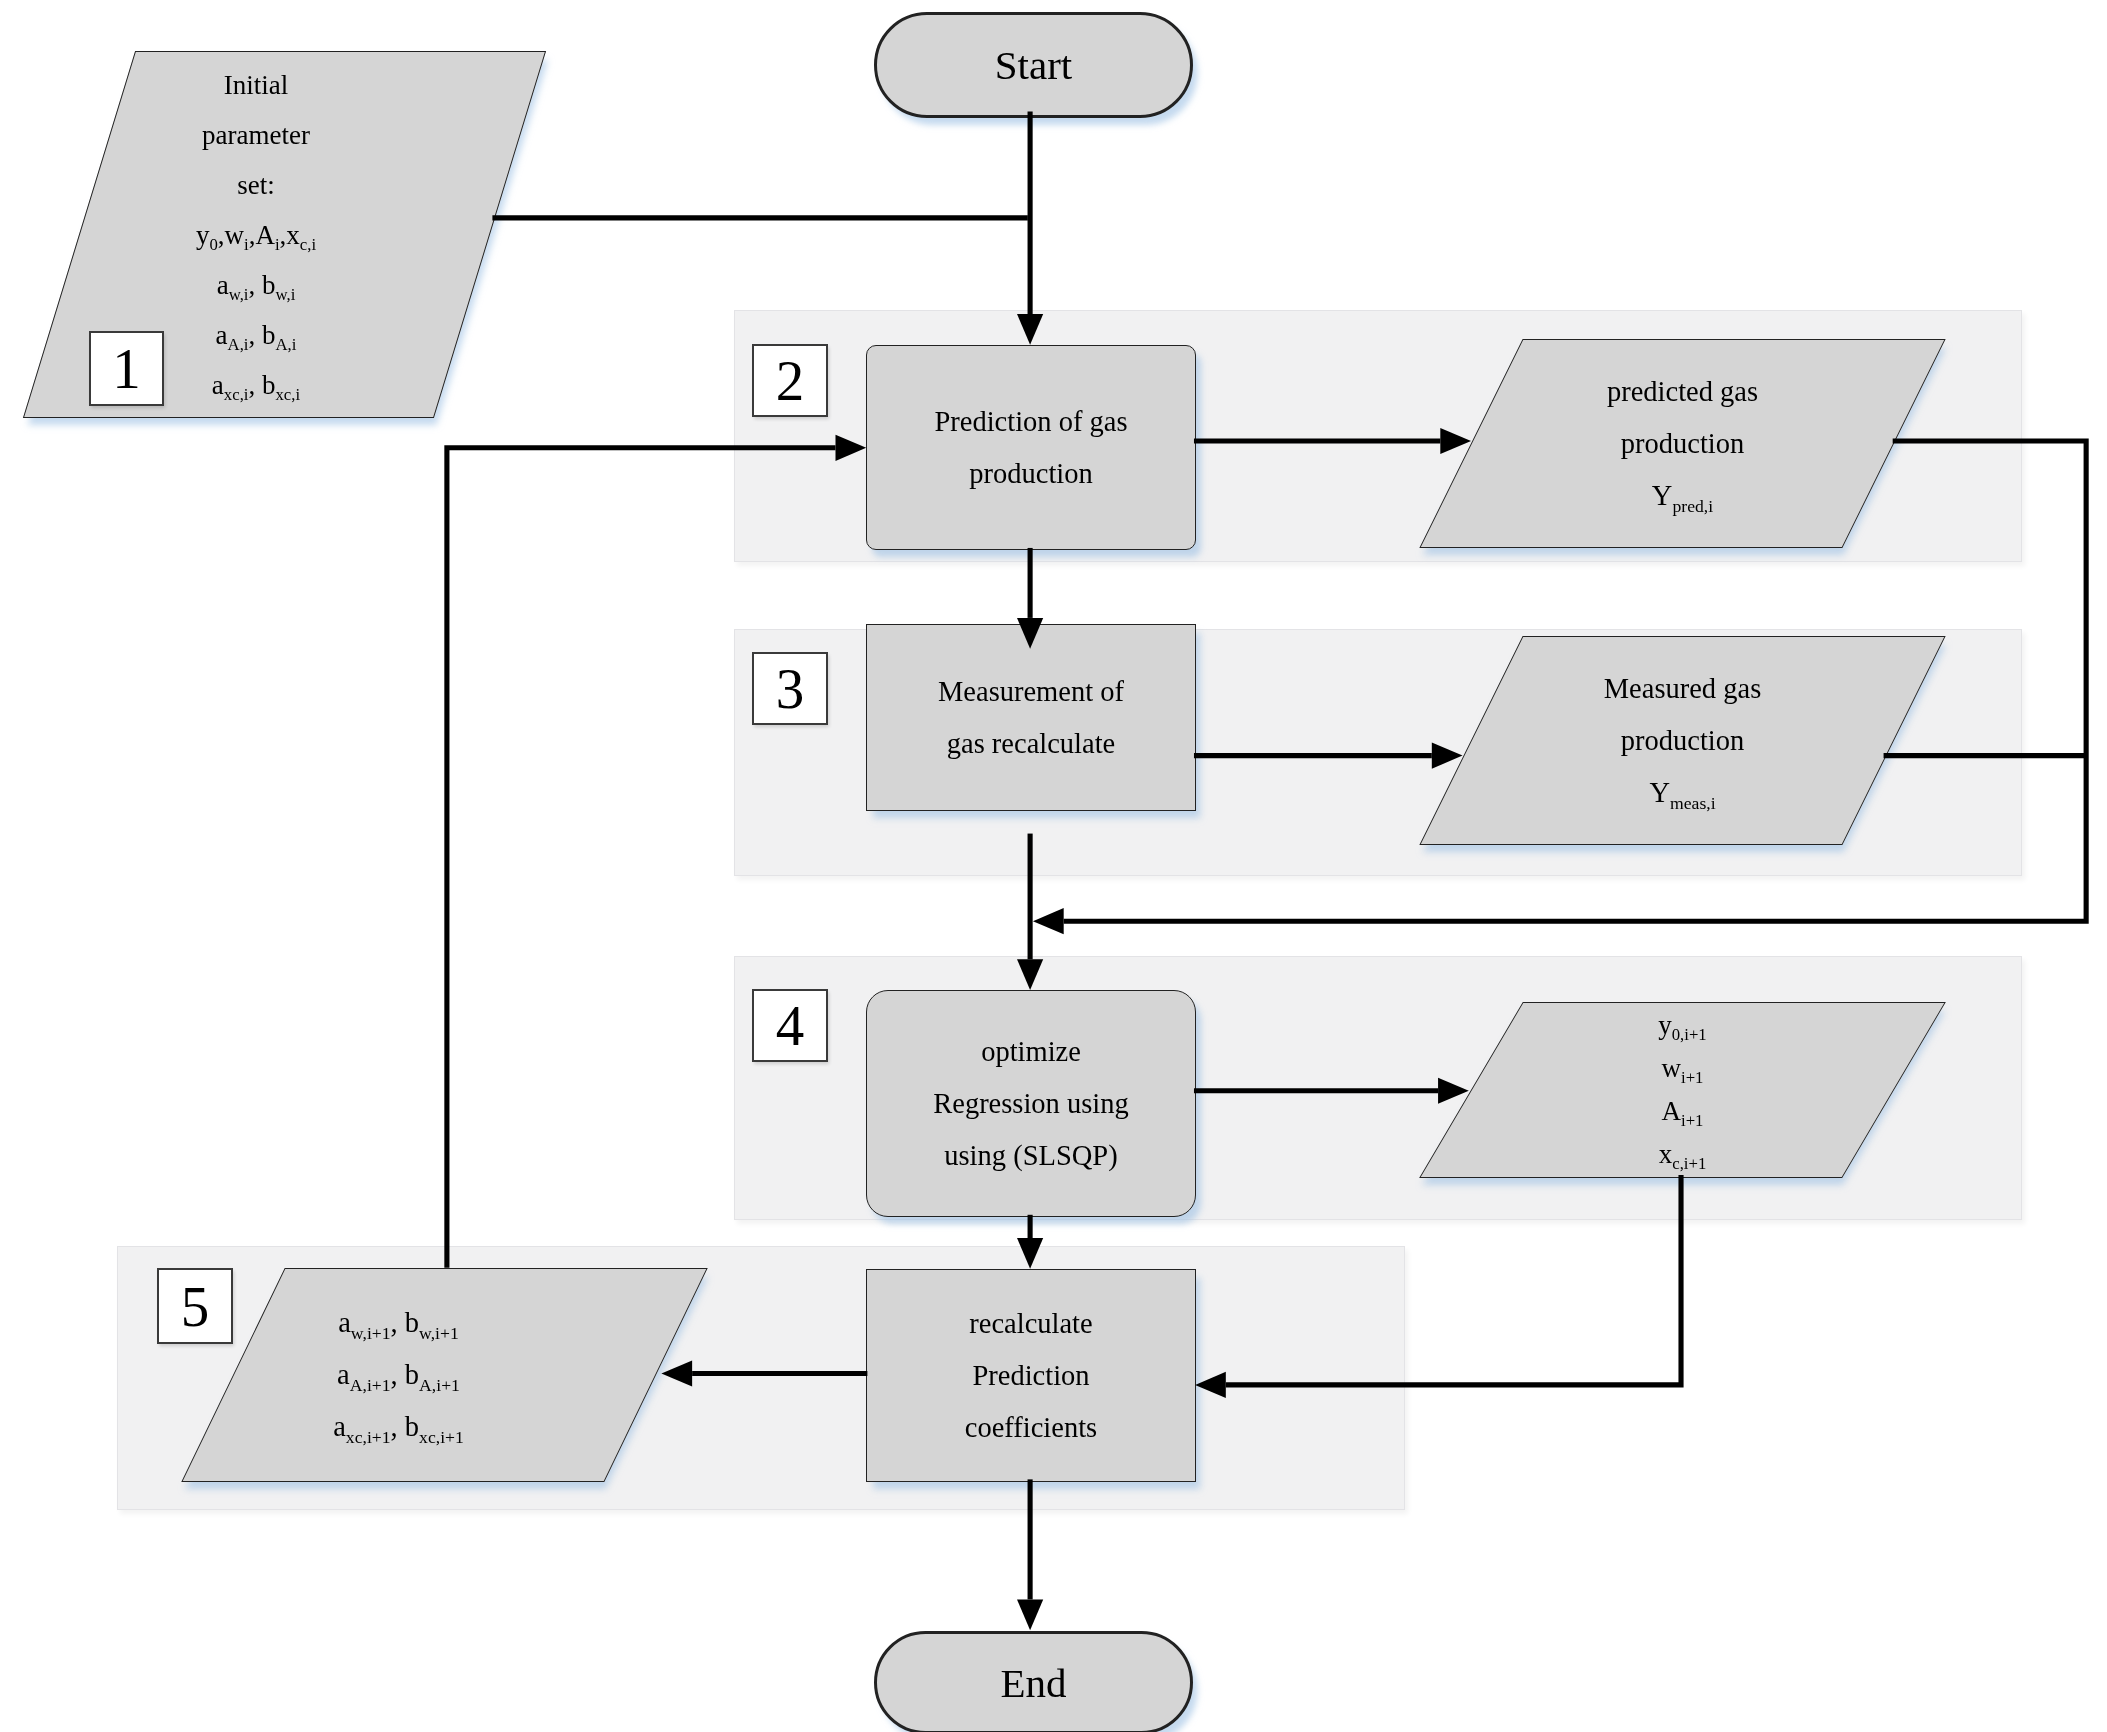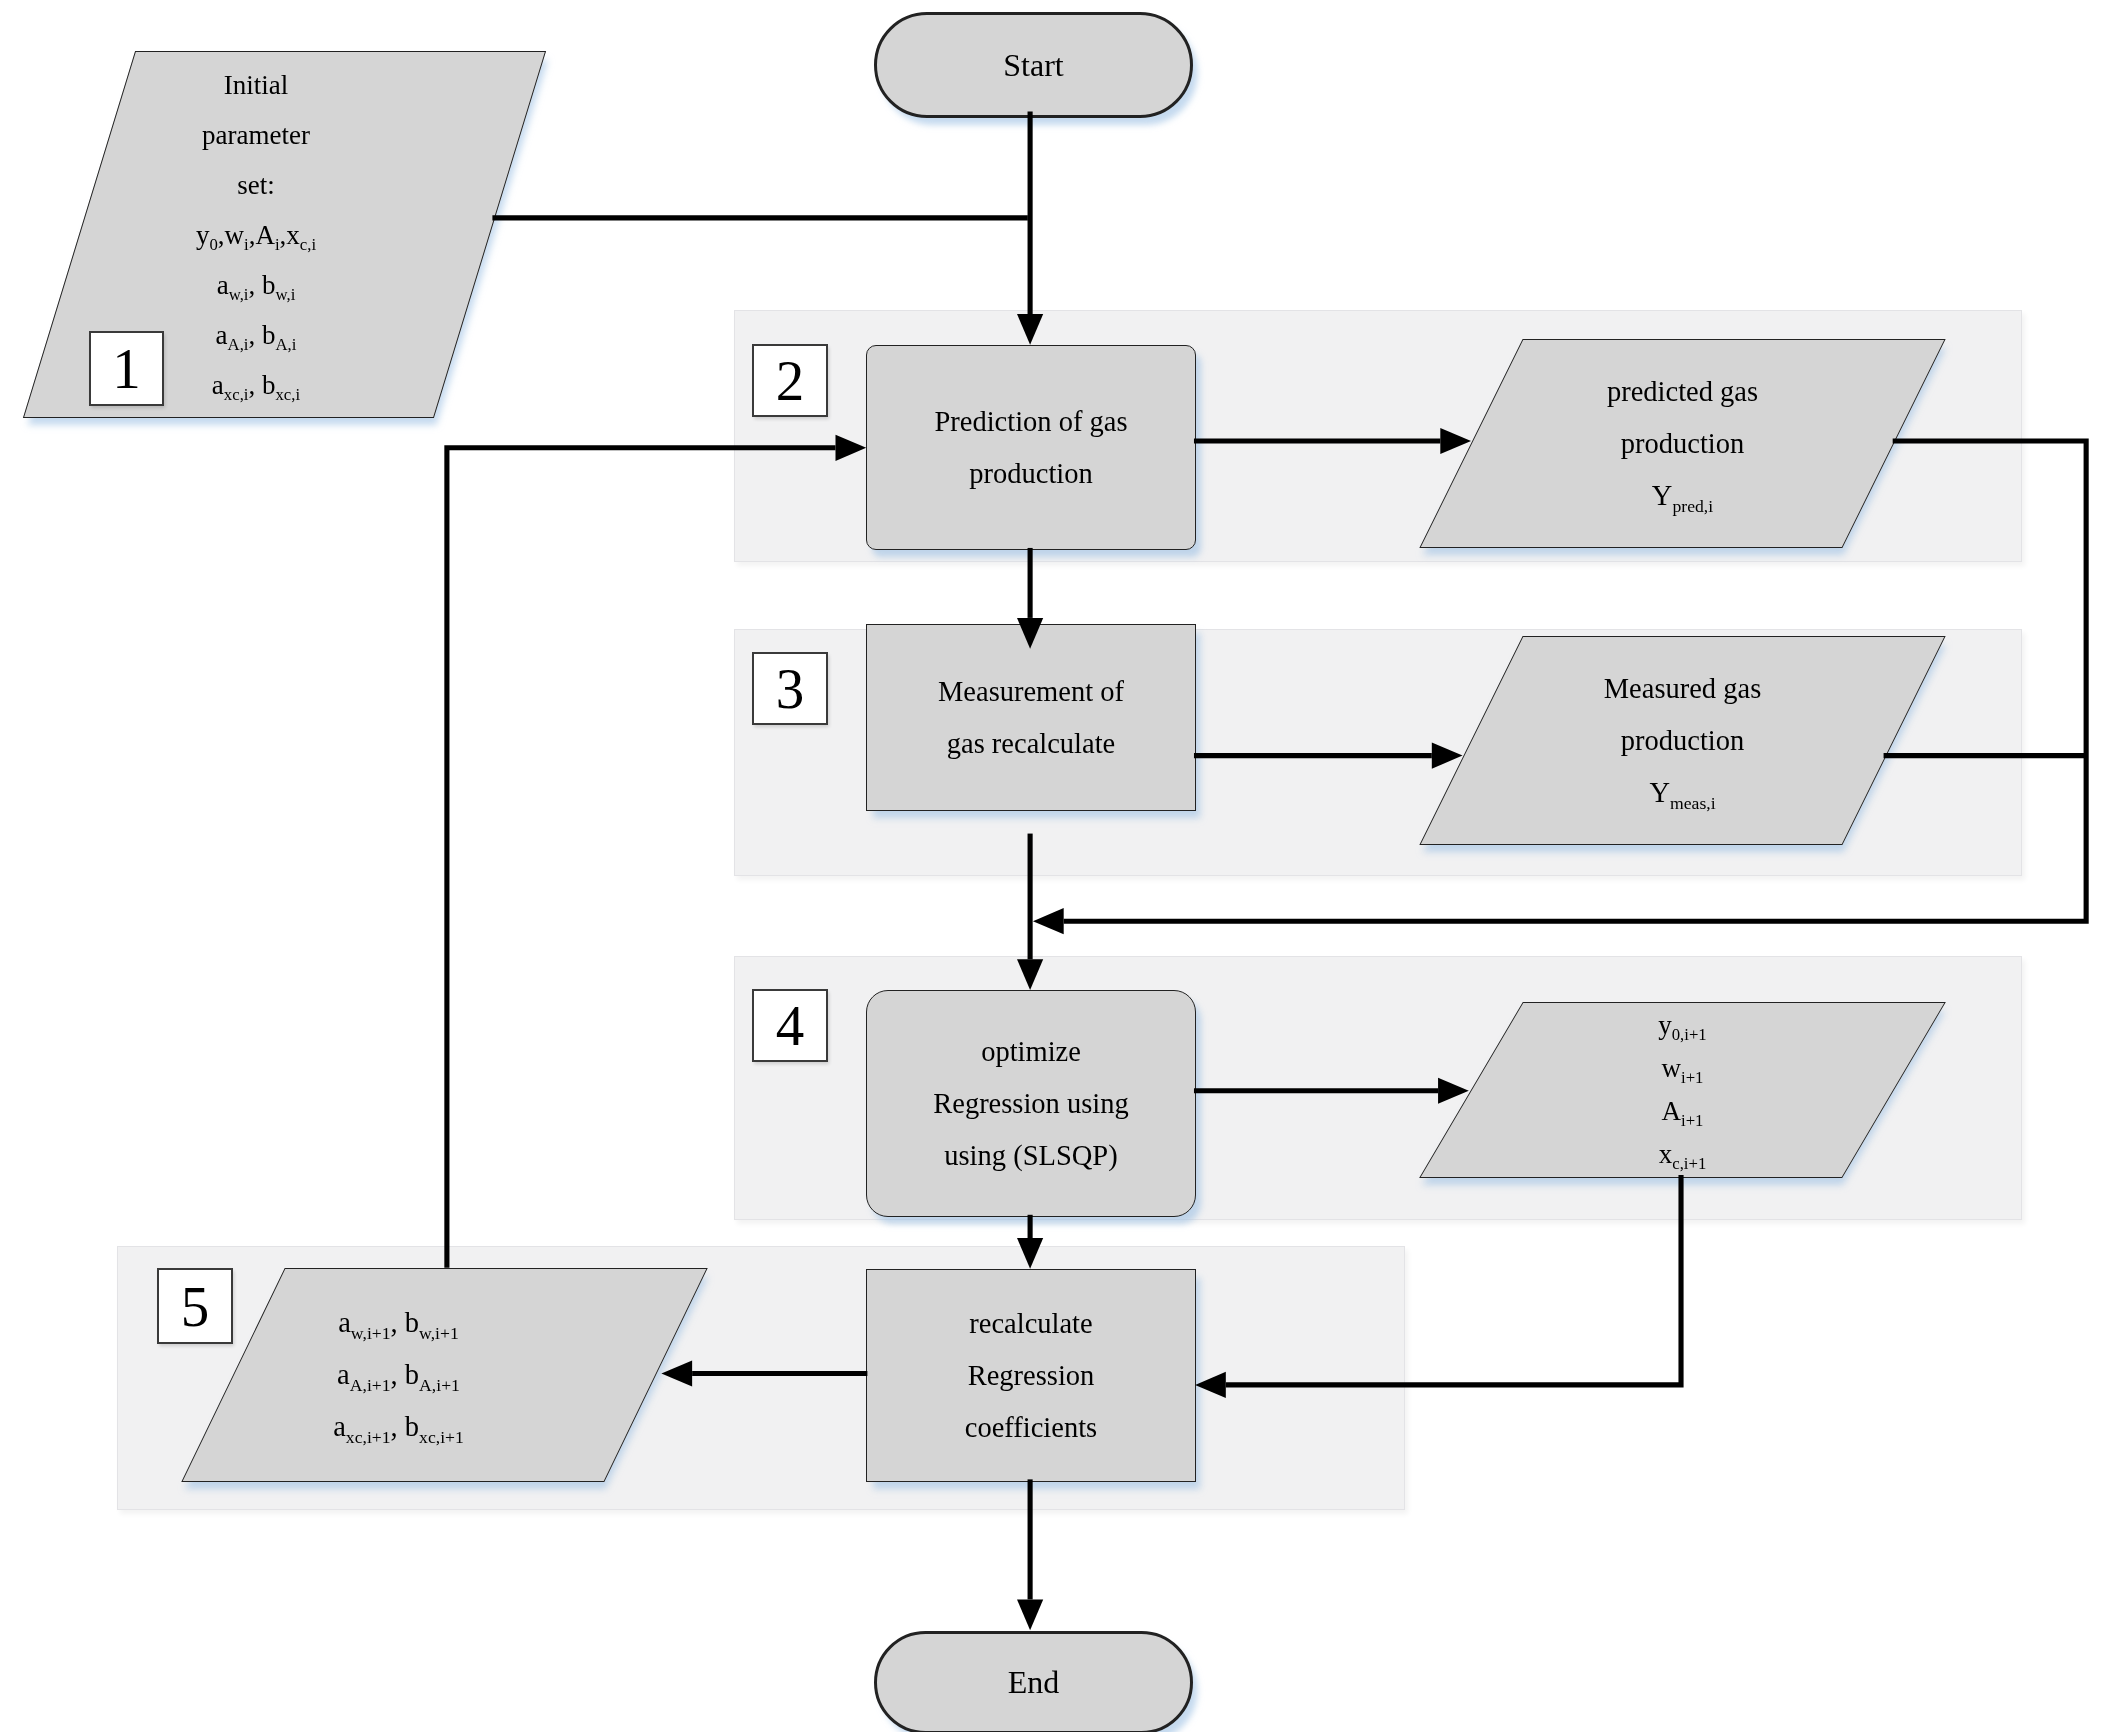--- a/index.html
+++ b/index.html
@@ -22,21 +22,21 @@
   .para-inner{width:100%;height:100%;display:flex;flex-direction:column;
     align-items:center;justify-content:center;text-align:center;}
   .skew17{transform:skewX(-17deg);}   .unskew17{transform:skewX(17deg) translateX(-28.5px);}
   .skew26{transform:skewX(-26.3deg);} .unskew26{transform:skewX(26.3deg);}
   .skew30{transform:skewX(-30.5deg);} .unskew30{transform:skewX(30.5deg);}
   .skew25{transform:skewX(-25.8deg);} .unskew25{transform:skewX(25.8deg) translateX(-46px);}
   .node-text{display:flex;flex-direction:column;align-items:center;justify-content:center;
     text-align:center;font-size:28.5px;line-height:52px;}
   .p1-text{font-size:27px;line-height:50px;}
   .p4out-text{font-size:27px;line-height:43px;}
-  .cap-label{font-size:32px;}
+  .cap-label{font-size:41px;}
   .numbox{
     position:absolute;background:#ffffff;border:2.3px solid #3a3a3a;
     display:flex;align-items:center;justify-content:center;
     font-size:57px;box-shadow:2.3px 2.8px 3.4px rgba(0,0,0,0.15);
   }
   sub{font-size:62%;line-height:0;}
   svg.wires{position:absolute;left:0;top:0;z-index:5;}
   .band,.shape,.para,.numbox{z-index:2;}
 </style>
 </head>
@@ -127,21 +127,21 @@
   <div class="para skew25" style="left:233px;top:1268px;width:421px;height:212px;">
     <div class="para-inner unskew25 node-text">
       <div>a<sub>w,i+1</sub>, b<sub>w,i+1</sub></div>
       <div>a<sub>A,i+1</sub>, b<sub>A,i+1</sub></div>
       <div>a<sub>xc,i+1</sub>, b<sub>xc,i+1</sub></div>
     </div>
   </div>
   <div class="shape" style="left:866px;top:1269px;width:328px;height:211px;font-family:Liberation Serif, serif;">
     <div class="node-text">
       <div>recalculate</div>
-      <div>Regression</div>
+      <div>Prediction</div>
       <div>coefficients</div>
     </div>
   </div>
 
   <div class="shape capsule" style="left:874px;top:1631px;width:313px;height:97px;">
     <span class="cap-label">End</span>
   </div>
 
   <svg class="wires" width="2108" height="1732" viewBox="0 0 3704 3044">
     <g stroke="#000000" stroke-width="9" fill="none">

